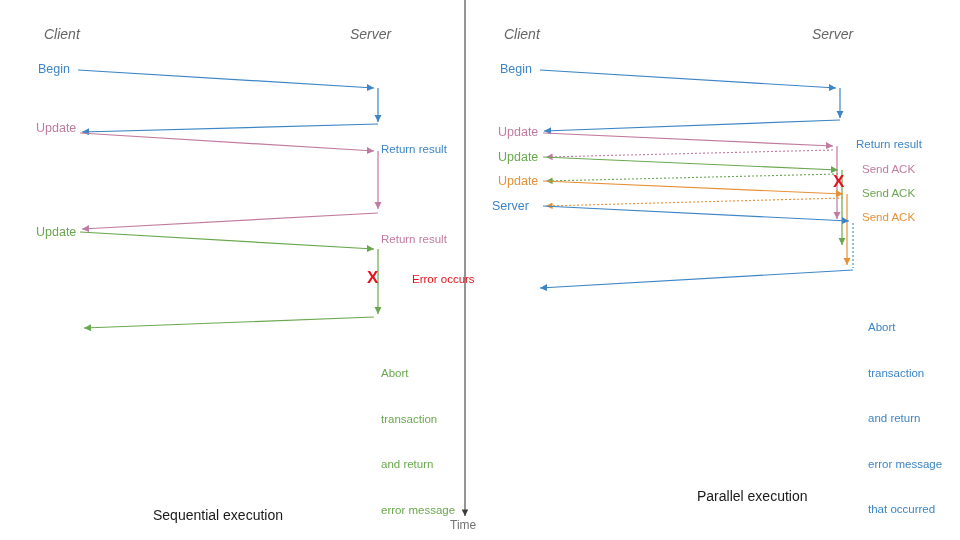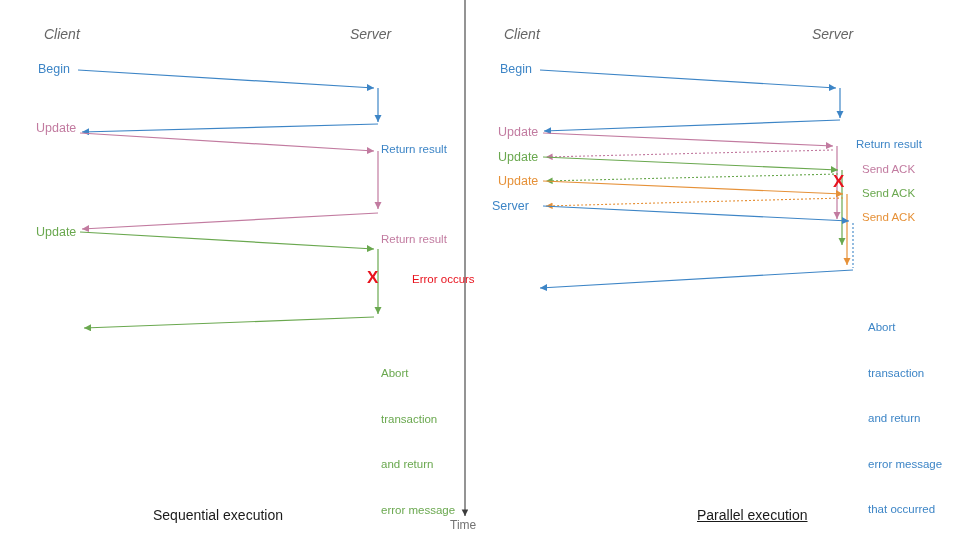--- a/index.html
+++ b/index.html
@@ -156,17 +156,17 @@
     <div>and return</div>
     <div>error message</div>
     <div>that occurred</div>
     <div>occurs</div>
     
     
     
     
   </div>
 
-  <div class="lbl cap" style="left:697px;top:507px;text-decoration:underline;">Parallel execution</div>
+  <div class="lbl cap" style="left:697px;top:488px;">Parallel execution</div>
 
   <div class="lbl timelbl" style="left:450px;top:518px;">Time</div>
 
 </div>
 
 </body></html>

